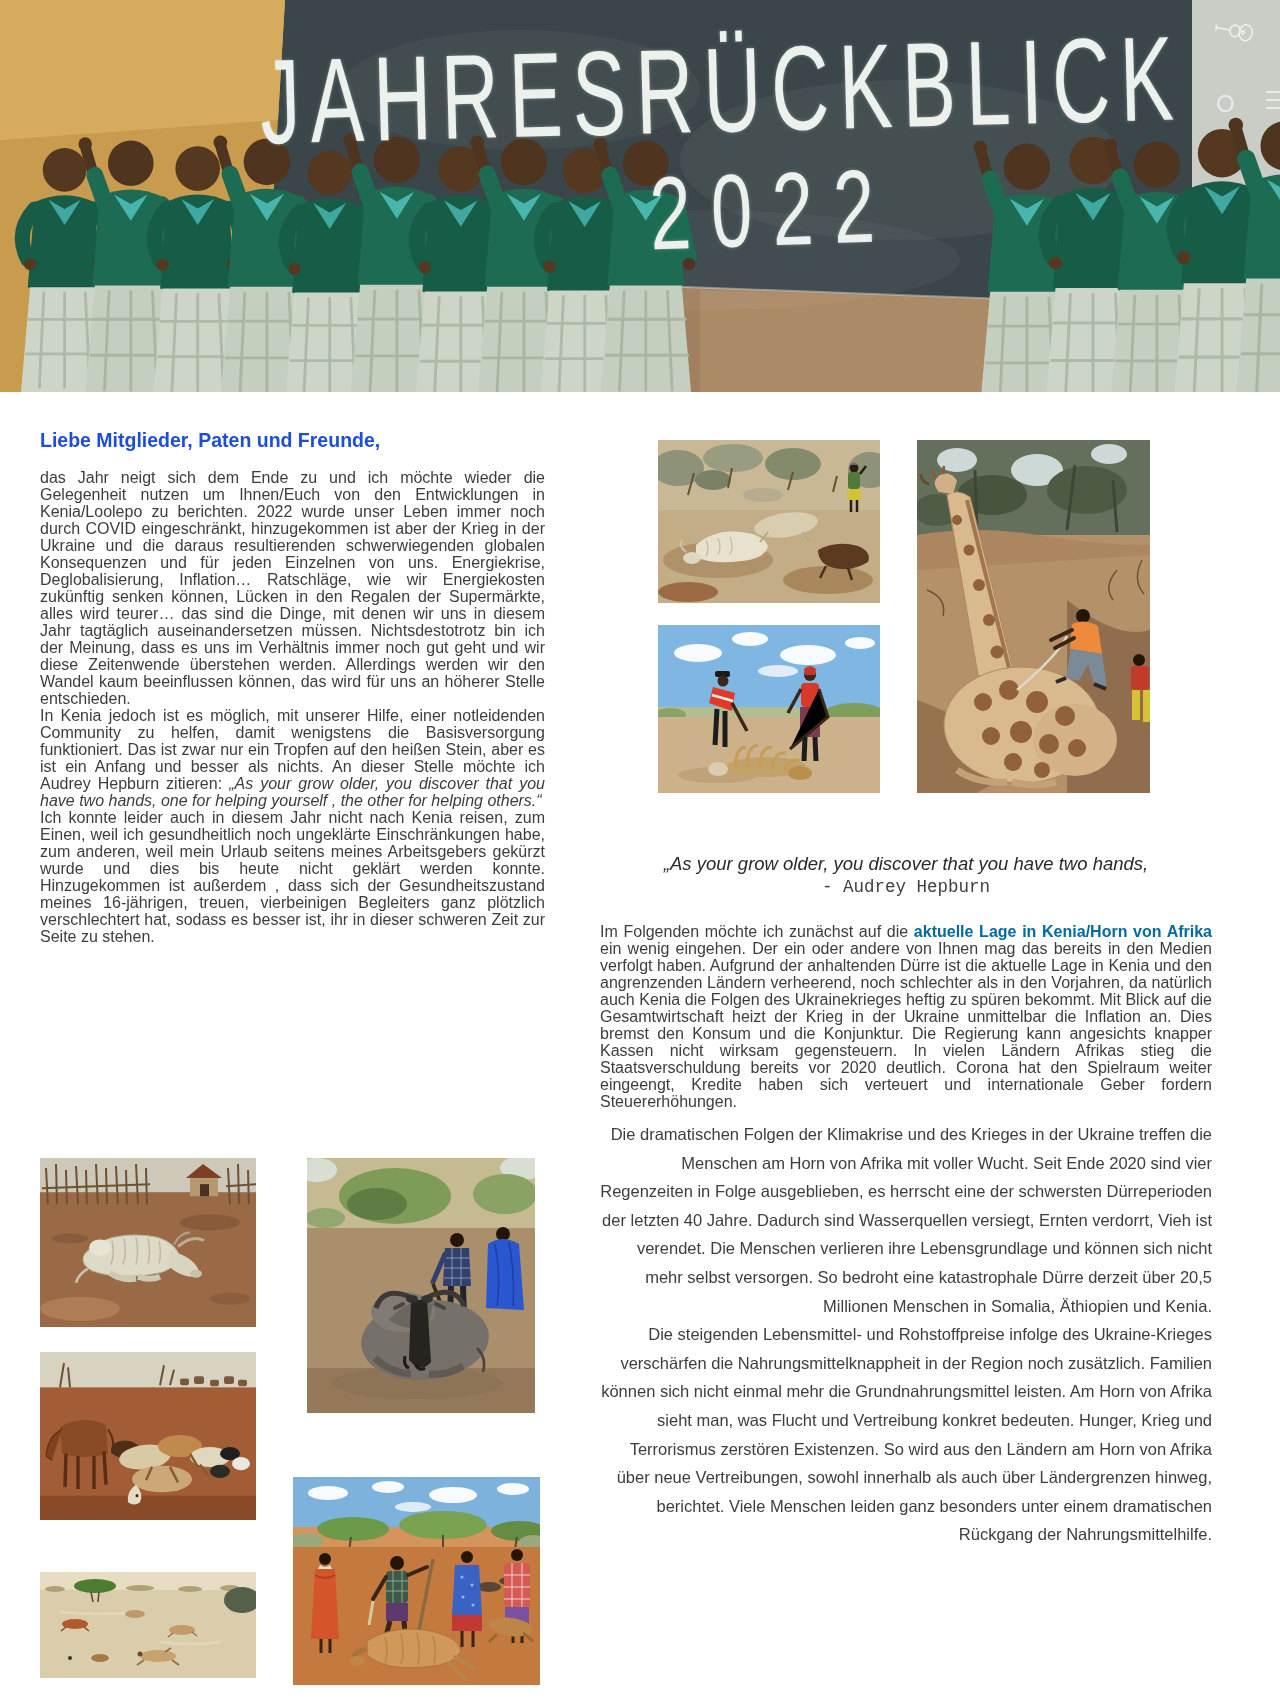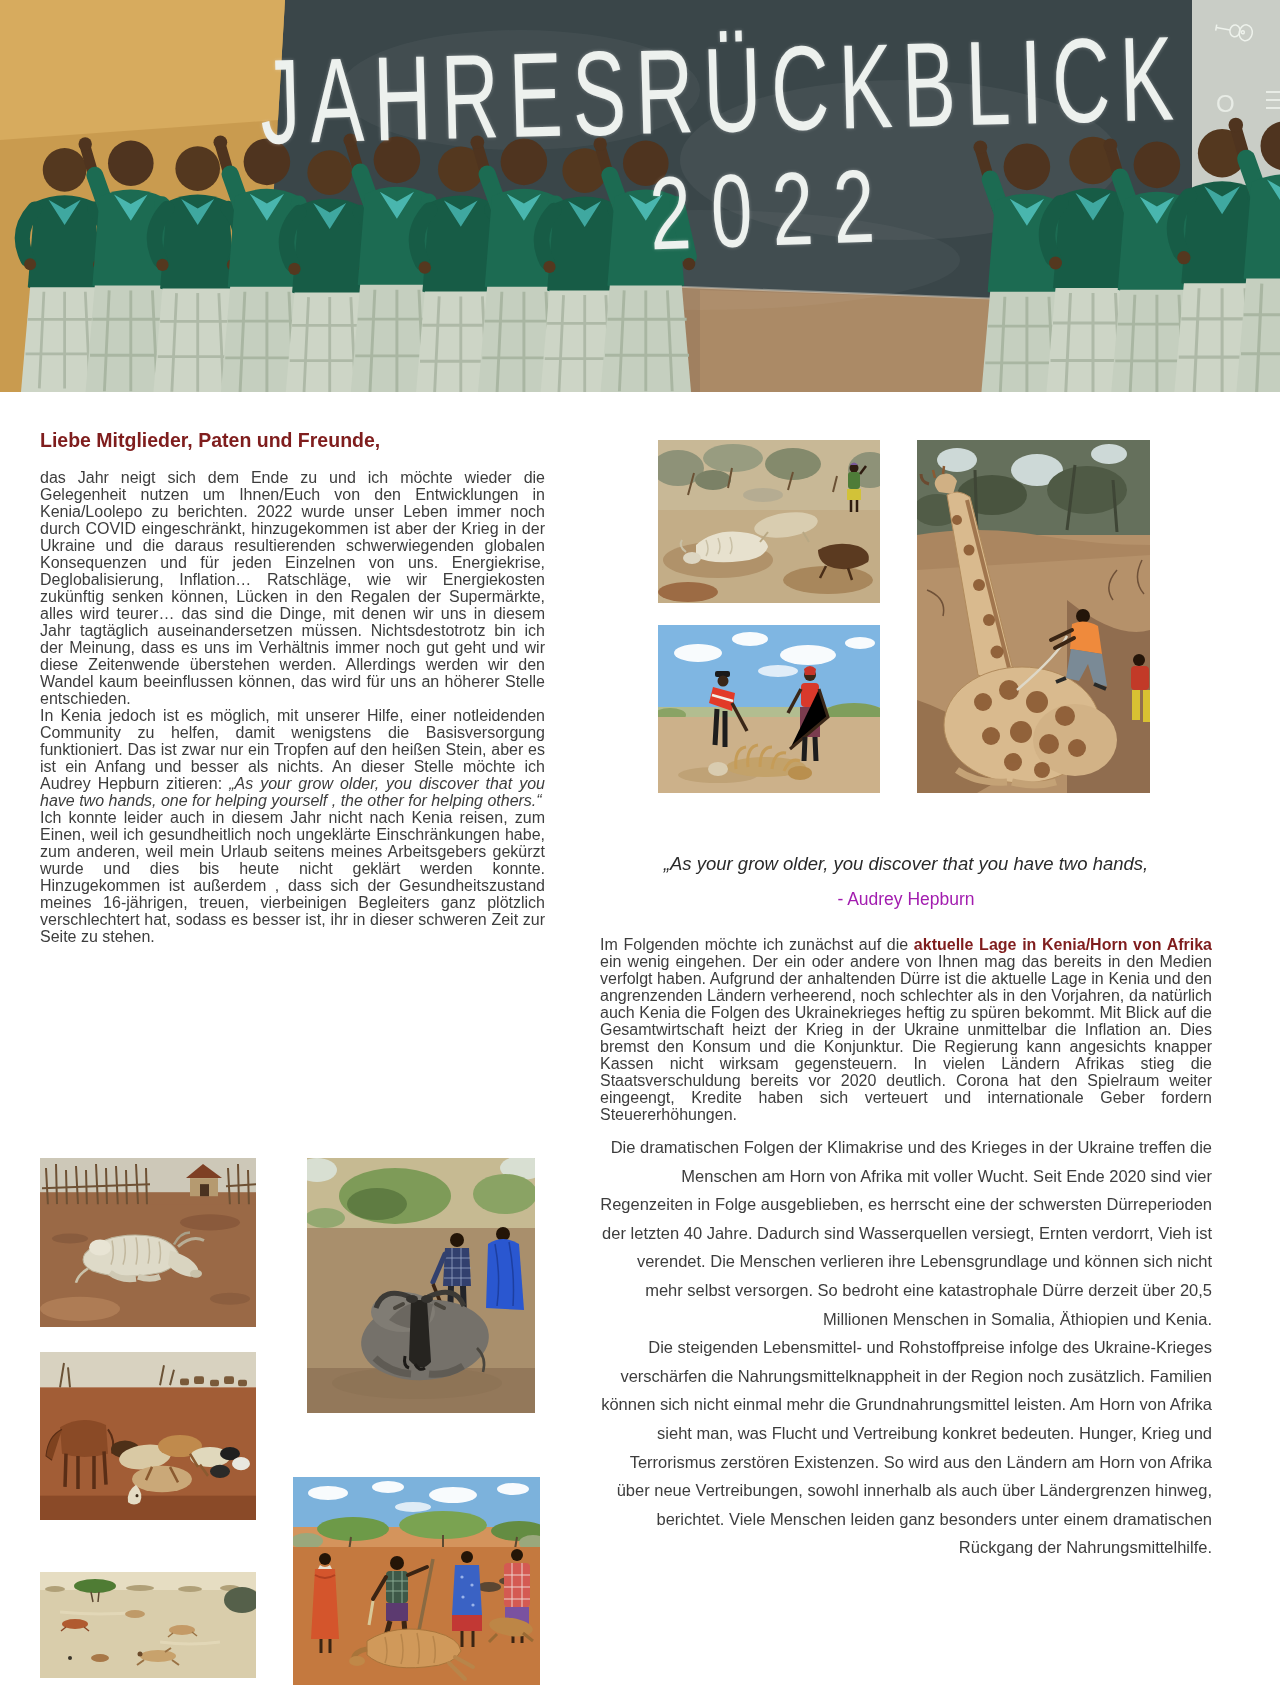--- a/index.html
+++ b/index.html
@@ -11,30 +11,30 @@
   .header svg{display:block;width:100%;height:100%;}
   .chalk{position:absolute;color:#edf1ee;text-align:center;
          text-shadow:0 0 3px rgba(245,245,245,.35);font-weight:400;}
   .chalk-1{left:245px;top:22px;width:950px;font-size:80px;letter-spacing:10px;
            transform:rotate(-1.5deg) scaleY(1.5);transform-origin:top center;}
   .chalk-2{left:560px;top:150px;width:420px;font-size:74px;letter-spacing:20px;
            transform:rotate(-2deg) scaleY(1.4);transform-origin:top center;}
   
   .col-left{left:40px;top:428px;width:505px;}
   .col-right{left:600px;top:850px;width:612px;}
-  h1.salutation{margin:0 0 17px 0;font-size:19.5px;line-height:24px;font-weight:700;color:#7f1d1d;}
+  h1.salutation{margin:0 0 17px 0;font-size:19.5px;line-height:24px;font-weight:700;color:#1d4ed8;}
   p{margin:0;font-size:16px;line-height:17px;}
   p.just{text-align:justify;text-justify:inter-word;}
   .gap-top{}
   .quote{font-size:18.5px;line-height:27px;font-style:italic;color:#2a2a2a;text-align:center;}
-  .quote-attr{margin-top:12px;font-size:17.5px;color:#a21caf;text-align:center;font-style:normal;}
+  .quote-attr{font-size:17.5px;color:#404040;text-align:center;font-style:normal;font-family:Liberation Mono, monospace;}
   .rc-p1{margin-top:26px;}
   .rc-p2{margin-top:10px;font-size:16.5px;line-height:28.6px;text-align:right;}
   .rc-p3{margin-top:0;font-size:16.5px;line-height:28.6px;text-align:right;}
-  .b{font-weight:700;color:#7f1d1d;}
+  .b{font-weight:700;color:#0369a1;}
   .i{font-style:italic;}
   
   .photo{position:absolute;overflow:hidden;}
   .photo svg{display:block;width:100%;height:100%;}
   .ph-a{left:658px;top:440px;width:222px;height:163px;}
   .ph-b{left:658px;top:625px;width:222px;height:168px;}
   .ph-g{left:917px;top:440px;width:233px;height:353px;}
   .ph-l1{left:40px;top:1158px;width:216px;height:169px;}
   .ph-l2{left:40px;top:1352px;width:216px;height:168px;}
   .ph-l3{left:40px;top:1572px;width:216px;height:106px;}

